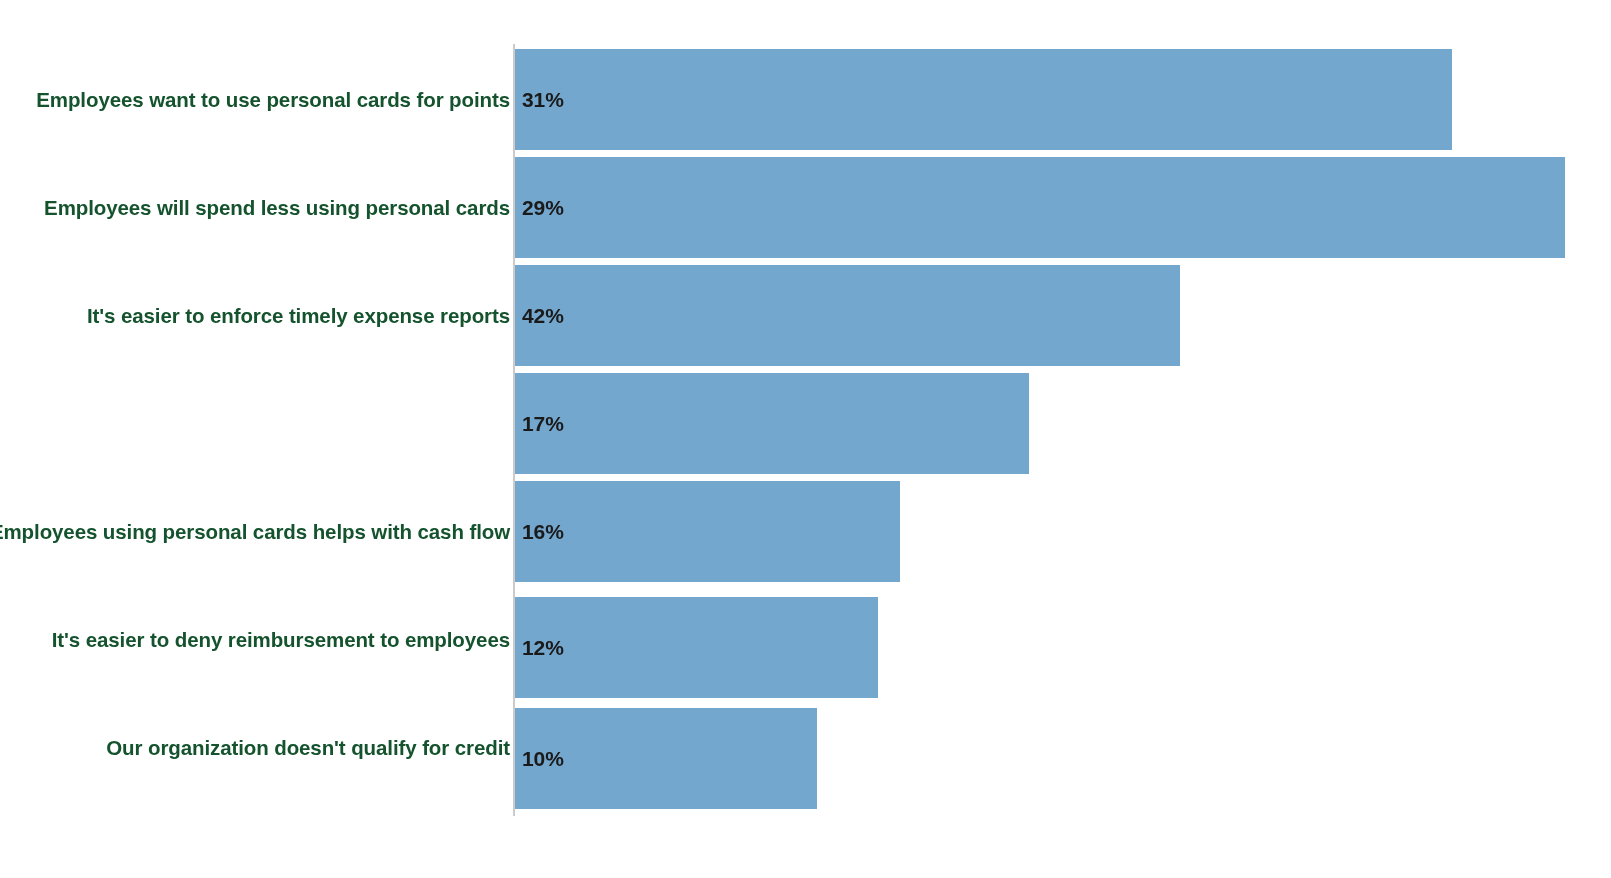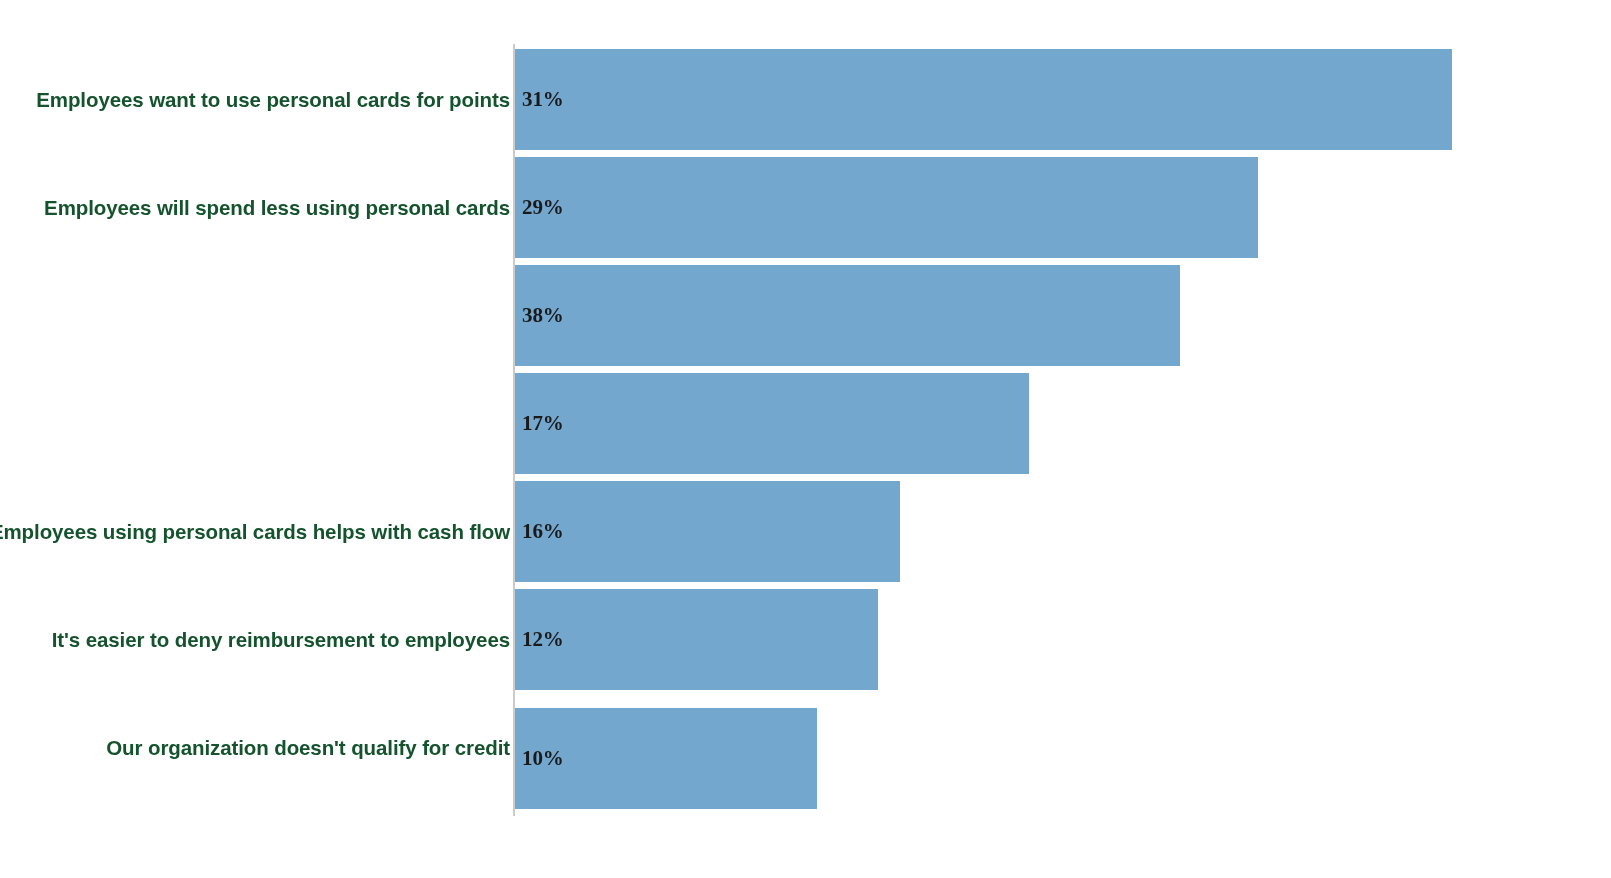--- a/index.html
+++ b/index.html
@@ -66,21 +66,20 @@
     position: absolute;
     left: 515px;
     top: 0;
     height: 101px;
   }
 
   .bar {
     position: relative;
     height: 101px;
     background: #74a7ce;
-    font-family: Liberation Serif, serif;
   }
 
   .bar-value {
     position: absolute;
     left: 7px;
     top: 0;
     height: 101px;
     line-height: 101px;
     font-size: 21px;
     font-weight: bold;
@@ -101,51 +100,52 @@
         <div class="bar-row" style="top: 49px;">
           <div class="cat-label">Employees want to use personal cards for points</div>
           <div class="bar-wrap" style="width: 936.699px;">
             <div class="bar" style="background: rgb(116, 167, 206);">
               <span class="bar-value">31%</span>
             </div>
           </div>
         </div>
         <div class="bar-row" style="top: 157px;">
           <div class="cat-label">Employees will spend less using personal cards</div>
-          <div class="bar-wrap" style="width: 743px;">
+          <div class="bar-wrap" style="width: 1050px;">
             <div class="bar" style="background: rgb(116, 167, 206);">
               <span class="bar-value">29%</span>
             </div>
           </div>
         </div>
         <div class="bar-row" style="top: 265px;">
+          <div class="cat-label">It's easier to enforce timely expense reports</div>
           <div class="bar-wrap" style="width: 664.754px;">
             <div class="bar" style="background: rgb(116, 167, 206);">
-              <span class="bar-value">38%</span>
+              <span class="bar-value">42%</span>
             </div>
           </div>
         </div>
         <div class="bar-row" style="top: 373px;">
           <div class="bar-wrap" style="width: 513.674px;">
             <div class="bar" style="background: rgb(116, 167, 206);">
               <span class="bar-value">17%</span>
             </div>
           </div>
         </div>
         <div class="bar-row" style="top: 481px;">
           <div class="cat-label">Employees using personal cards helps with cash flow</div>
           <div class="bar-wrap" style="width: 385px;">
             <div class="bar" style="background: rgb(116, 167, 206);">
               <span class="bar-value">16%</span>
             </div>
           </div>
         </div>
         <div class="bar-row" style="top: 589px;">
           <div class="cat-label">It's easier to deny reimbursement to employees</div>
-          <div class="bar-wrap" style="width: 362.593px;">
+          <div class="bar-wrap" style="width: 362.593px; margin-top: 8px;">
             <div class="bar" style="background: rgb(116, 167, 206);">
               <span class="bar-value">12%</span>
             </div>
           </div>
         </div>
         <div class="bar-row" style="top: 697px;">
           <div class="cat-label">Our organization doesn't qualify for credit</div>
           <div class="bar-wrap" style="width: 302.161px;">
             <div class="bar" style="background: rgb(116, 167, 206); margin-top: 11px;">
               <span class="bar-value">10%</span>

